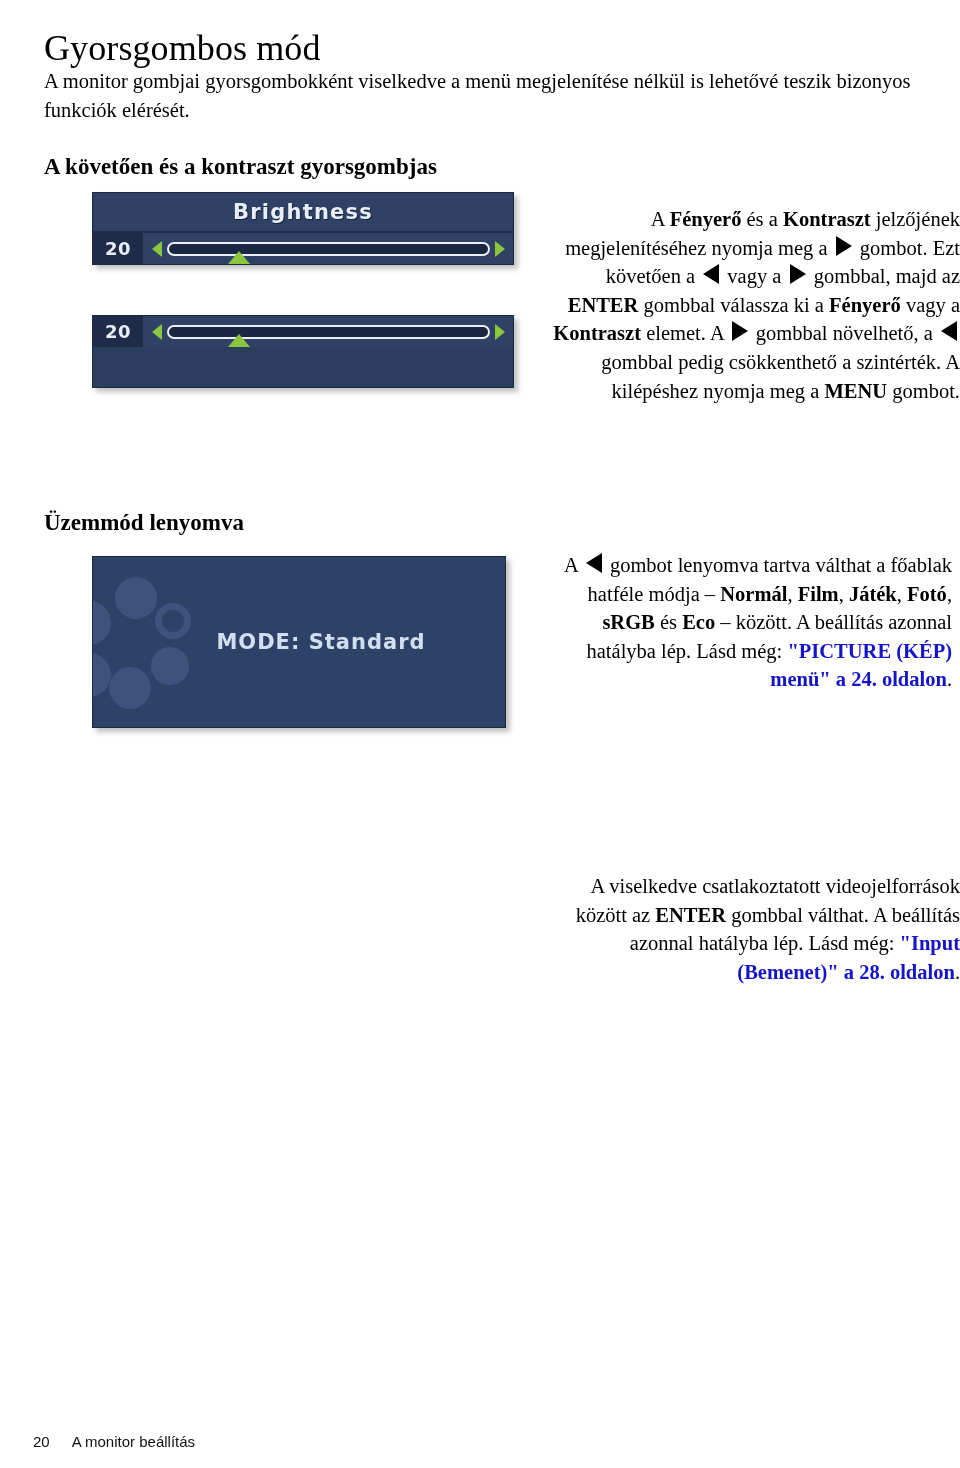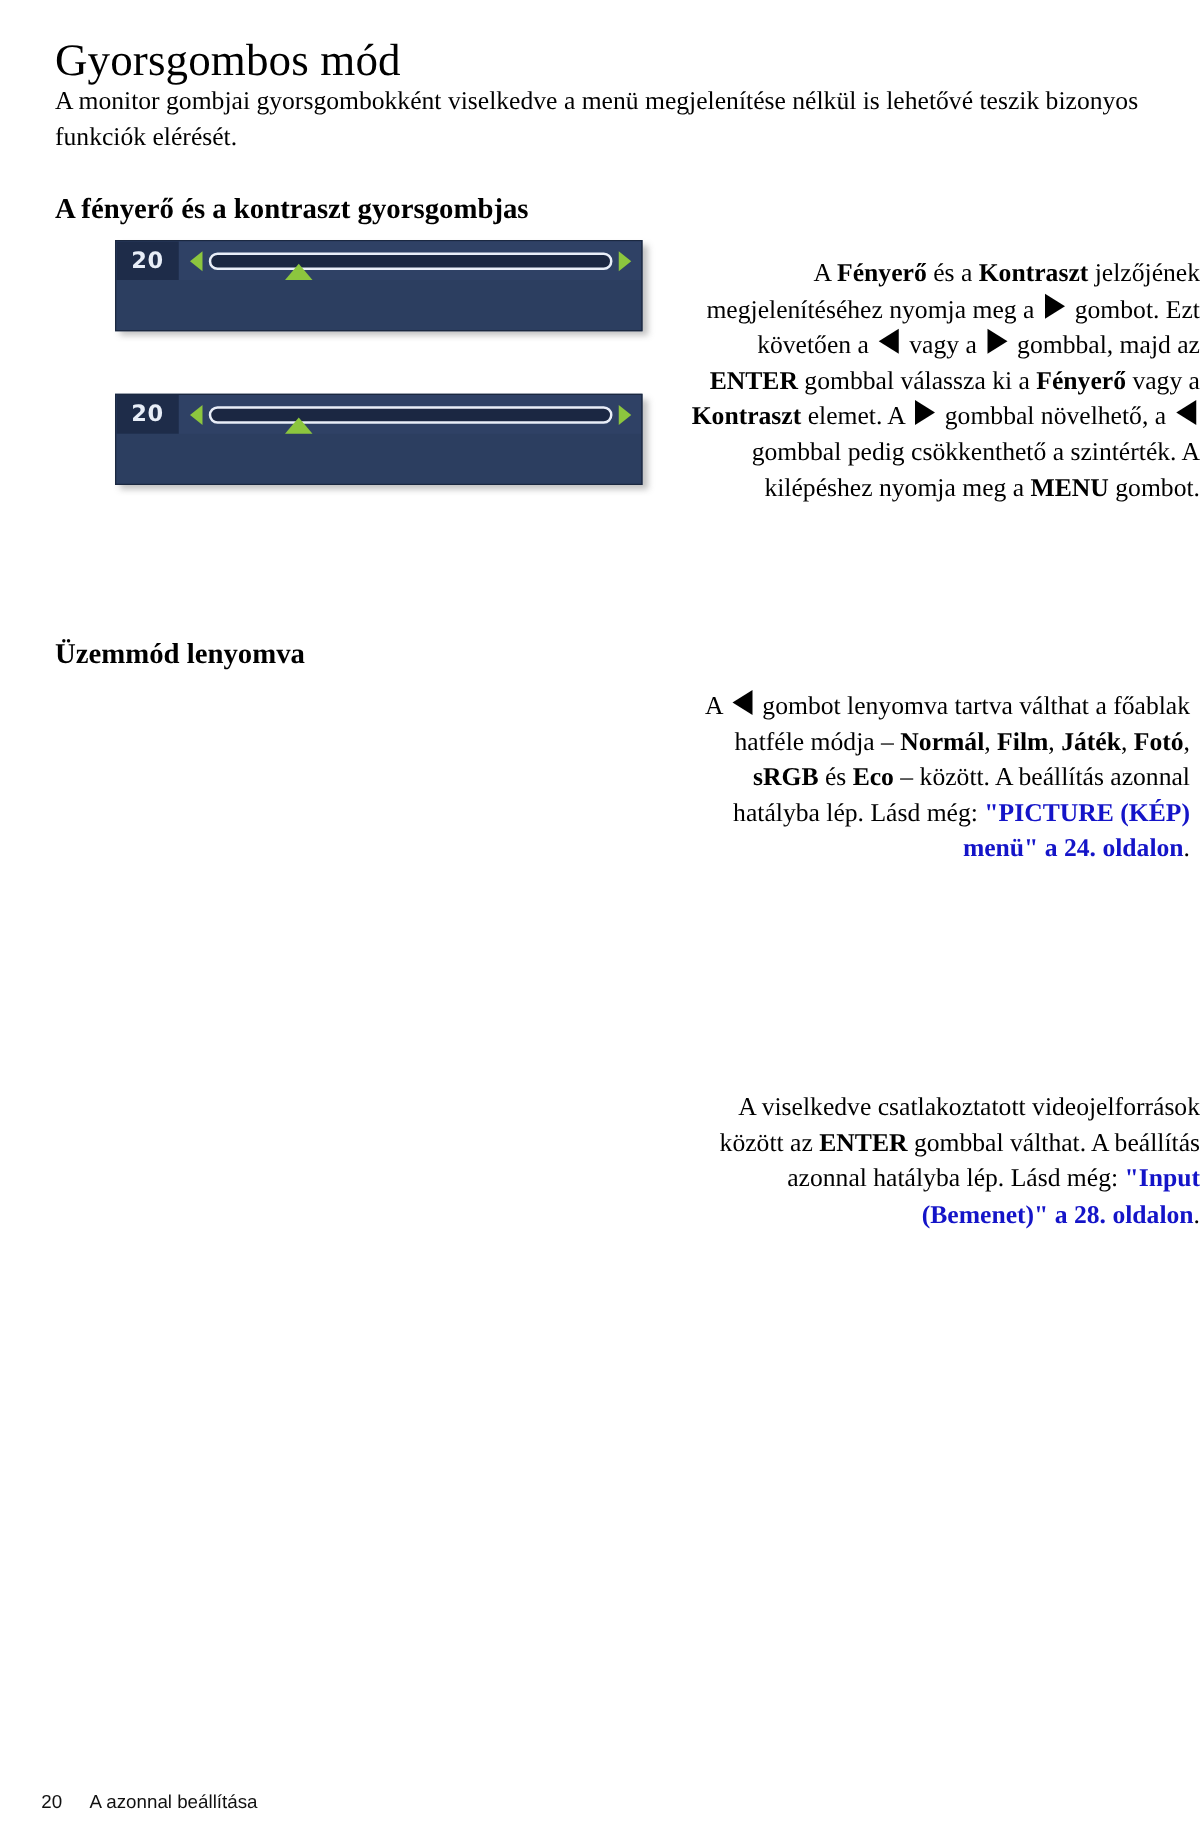--- a/index.html
+++ b/index.html
@@ -202,23 +202,26 @@
 </style>
 </head>
 <body>
 
 <div class="page">
 
   <h1 class="page-title">Gyorsgombos mód</h1>
 
   <p class="intro">A monitor gombjai gyorsgombokként viselkedve a menü megjelenítése nélkül is lehetővé teszik bizonyos funkciók elérését.</p>
 
-  <h2 class="section-heading" id="h-bc">A fényerő és a kontraszt gyorsgombjas</h2>
+  <h2 class="section-heading" id="h-bc">A követően és a kontraszt gyorsgombjas</h2>
 
   <div class="osd osd-bar" id="osd-brightness">
+    <div class="title-row">
+      <span class="title">Brightness</span>
+    </div>
     <div class="value-row">
       <div class="value-box">20</div>
       <div class="arrow-l"></div>
       <div class="track">
         <div class="thumb" id="thumb-brightness" style="left: 22%;"></div>
       </div>
       <div class="arrow-r"></div>
     </div>
   </div>
 
@@ -230,25 +233,36 @@
         <div class="thumb" id="thumb-contrast" style="left: 22%;"></div>
       </div>
       <div class="arrow-r"></div>
     </div>
   </div>
 
   <div class="body-text" id="t-bc"><span>A </span><b>Fényerő</b><span> és a </span><b>Kontraszt</b><span> jelzőjének megjelenítéséhez nyomja meg a </span><span class="tri tri-r"></span><span> gombot. Ezt követően a </span><span class="tri tri-l"></span><span> vagy a </span><span class="tri tri-r"></span><span> gombbal, majd az </span><b>ENTER</b><span> gombbal válassza ki a </span><b>Fényerő</b><span> vagy a </span><b>Kontraszt</b><span> elemet. A </span><span class="tri tri-r"></span><span> gombbal növelhető, a </span><span class="tri tri-l"></span><span> gombbal pedig csökkenthető a szintérték. A kilépéshez nyomja meg a </span><b>MENU</b><span> gombot.</span></div>
 
   <h2 class="section-heading" id="h-mode">Üzemmód lenyomva</h2>
 
+  <div class="osd osd-big" id="osd-mode">
+    <div class="deco-circles">
+      <div class="c" style="left:-26px; top:44px;  width:44px; height:44px;"></div>
+      <div class="c" style="left:-26px; top:96px;  width:44px; height:44px;"></div>
+      <div class="c" style="left:22px;  top:20px;  width:42px; height:42px;"></div>
+      <div class="c ring" style="left:62px; top:46px; width:36px; height:36px;"></div>
+      <div class="c" style="left:58px;  top:90px;  width:38px; height:38px;"></div>
+      <div class="c" style="left:16px;  top:110px; width:42px; height:42px;"></div>
+    </div>
+    <div class="osd-label">MODE: Standard</div>
+  </div>
 
   <div class="body-text" id="t-mode"><span>A </span><span class="tri tri-l"></span><span> gombot lenyomva tartva válthat a főablak hatféle módja – </span><b>Normál</b><span>, </span><b>Film</b><span>, </span><b>Játék</b><span>, </span><b>Fotó</b><span>, </span><b>sRGB</b><span> és </span><b>Eco</b><span> – között. A beállítás azonnal hatályba lép. Lásd még: </span><span class="lnk">"PICTURE (KÉP) menü" a 24. oldalon</span><span>.</span></div>
 
 
 
   <div class="body-text" id="t-input"><span>A viselkedve csatlakoztatott videojelforrások között az </span><b>ENTER</b><span> gombbal válthat. A beállítás azonnal hatályba lép. Lásd még: </span><span class="lnk">"Input (Bemenet)" a 28. oldalon</span><span>.</span></div>
 
   <div class="footer">
     <span>20</span>
-    <span>A azonnal beállítása</span>
+    <span>A monitor beállítás</span>
   </div>
 
 </div>
 
 </body></html>

